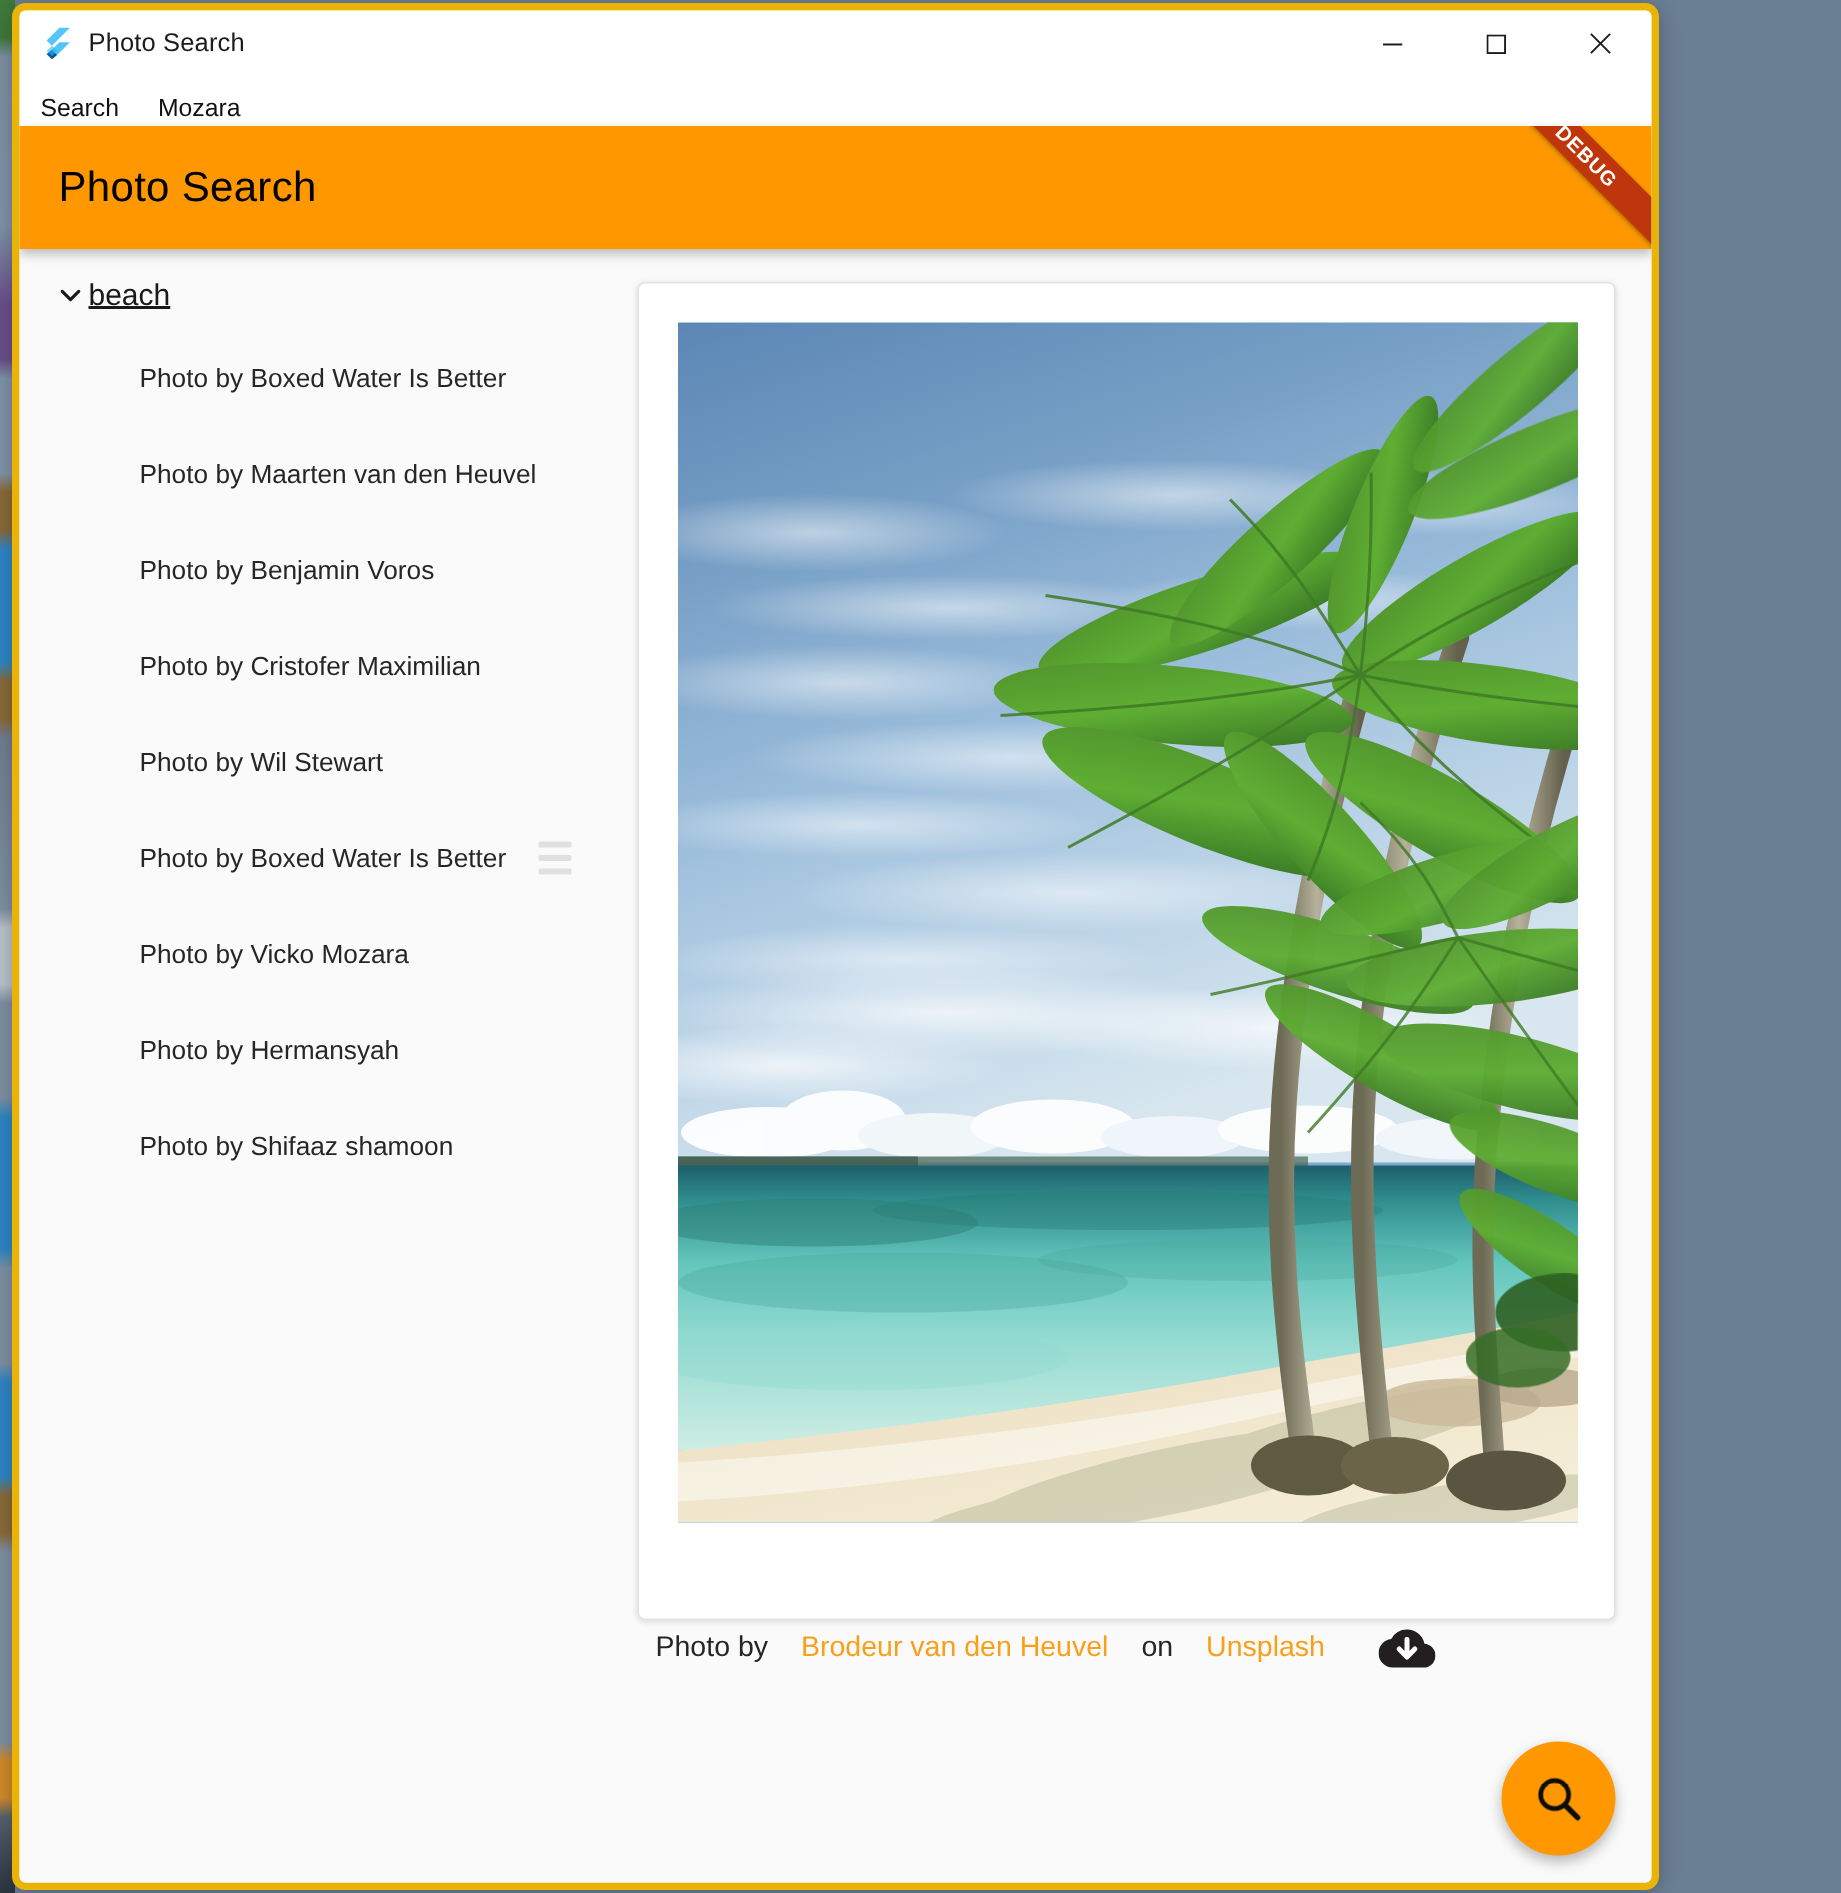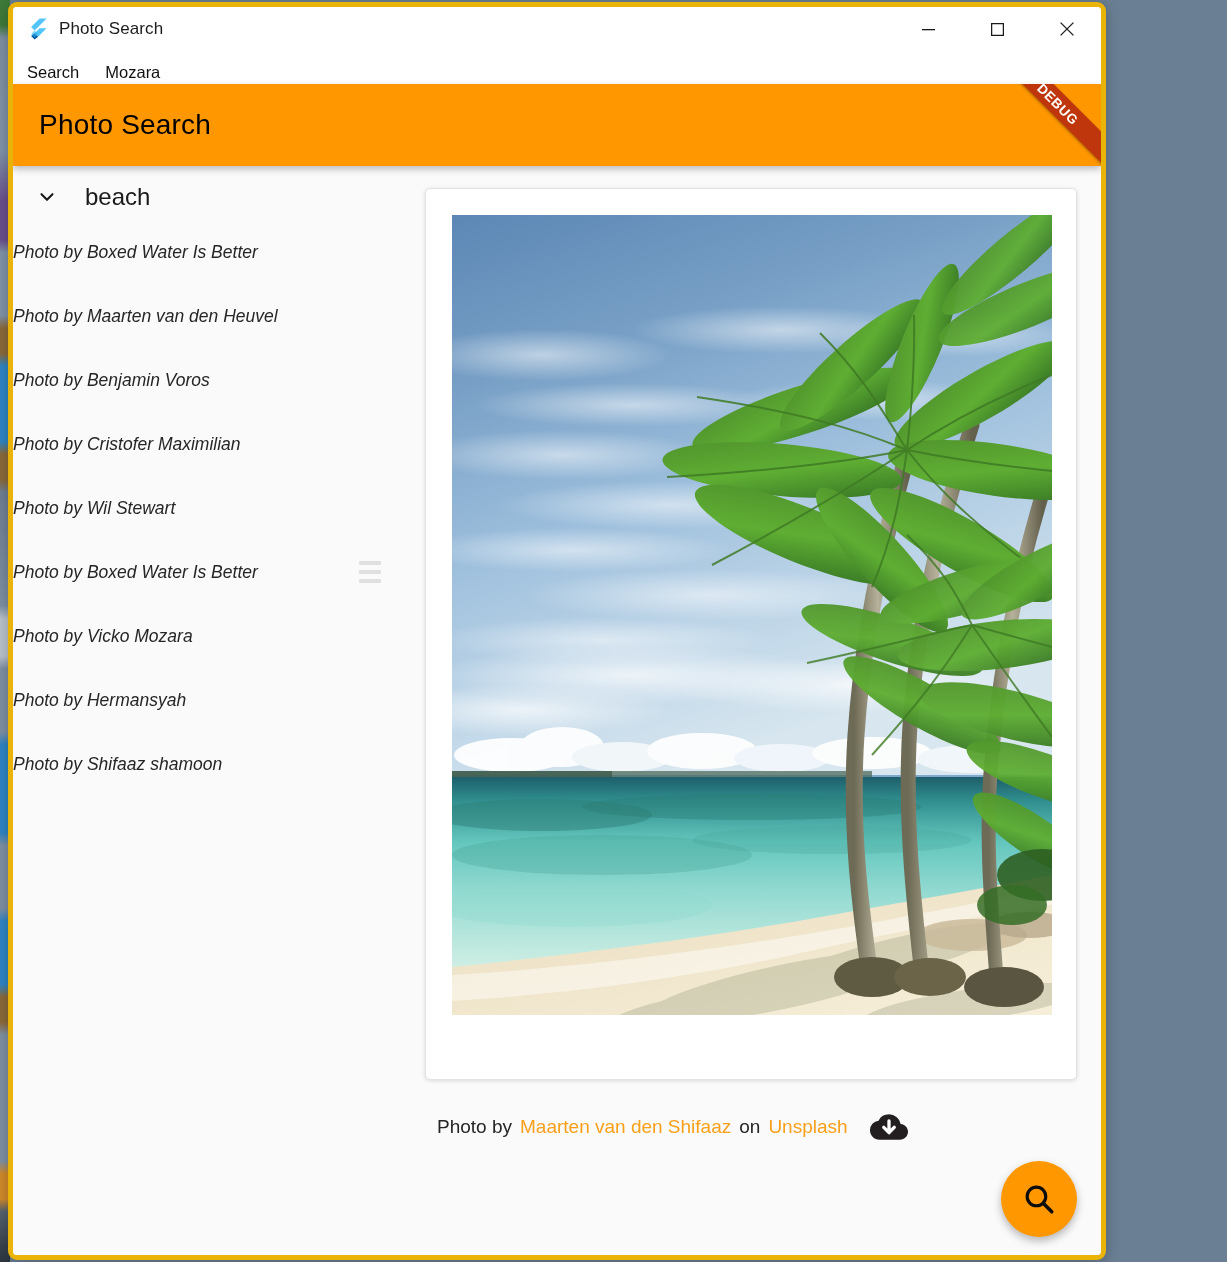--- a/index.html
+++ b/index.html
@@ -118,30 +118,30 @@
     overflow: hidden;
   }
   .group-header {
     display: flex; align-items: center;
     height: 46px;
     padding-left: 22px;
     cursor: default;
   }
   .chevron { width: 24px; height: 24px; flex: 0 0 24px; }
   .group-label {
-    margin-left: 26px; font-size: 24px; color: #1a1a1a;
+    font-size: 20px; color: #1a1a1a; text-decoration: underline;
   }
   .list-item {
     height: 64px;
     display: flex; align-items: center;
+    padding-left: 80px;
     position: relative;
     cursor: default;
     font-size: 17.5px;
     color: #262626;
-    font-style: italic;
   }
   .drag-handle {
     position: absolute; right: 30px; top: 50%;
     transform: translateY(-50%);
     width: 22px; height: 22px;
     display: flex; flex-direction: column; justify-content: center; gap: 5px;
   }
   .drag-handle i {
     display: block; height: 4px; background: #e0e0e0; border-radius: 1px;
   }
@@ -163,24 +163,23 @@
   }
   .photo-frame {
     width: 600px; height: 800px;
     overflow: hidden;
     position: relative;
     background: #7fa8cc;
   }
   .photo-frame svg { display: block; width: 600px; height: 800px; }
 
   .attribution {
-    margin-top: 28px;
     display: flex; align-items: center;
     padding-left: 12px;
-    gap: 8px;
+    gap: 22px;
   }
   .attr-text { font-size: 19px; color: #262626; }
   .attr-link { font-size: 19px; color: #f9a01b; cursor: pointer; }
   .download-icon { margin-left: 14px; width: 38px; height: 38px; cursor: pointer; }
 
   
   .fab {
     position: absolute;
     right: 24px; bottom: 28px;
     width: 76px; height: 76px;
@@ -433,21 +432,21 @@
             </g>
 
             <ellipse cx="590" cy="660" rx="45" ry="26" fill="#2d5f22" opacity=".9"></ellipse>
             <ellipse cx="560" cy="690" rx="35" ry="20" fill="#356d26" opacity=".85"></ellipse>
           </svg>
         </div>
       </div>
 
       <div class="attribution">
         <span class="attr-text">Photo by</span>
-        <span class="attr-link">Maarten van den Shifaaz</span>
+        <span class="attr-link">Brodeur van den Heuvel</span>
         <span class="attr-text">on</span>
         <span class="attr-link">Unsplash</span>
         <svg class="download-icon" viewBox="0 0 24 24">
           <path d="M19.35 10.04A7.49 7.49 0 0 0 12 4a7.48 7.48 0 0 0-6.63 4.04A5.994 5.994 0 0 0 0 14c0 3.31 2.69 6 6 6h13c2.76 0 5-2.24 5-5 0-2.64-2.05-4.78-4.65-4.96z" fill="#231f20"></path>
           <path d="M12 8.2 L12 14.4 M8.7 12.2 L12 15.6 L15.3 12.2" stroke="#ffffff" stroke-width="2.1" fill="none" stroke-linecap="round" stroke-linejoin="round"></path>
         </svg>
       </div>
 
       <div class="fab">
         <svg width="36" height="36" viewBox="0 0 24 24">

